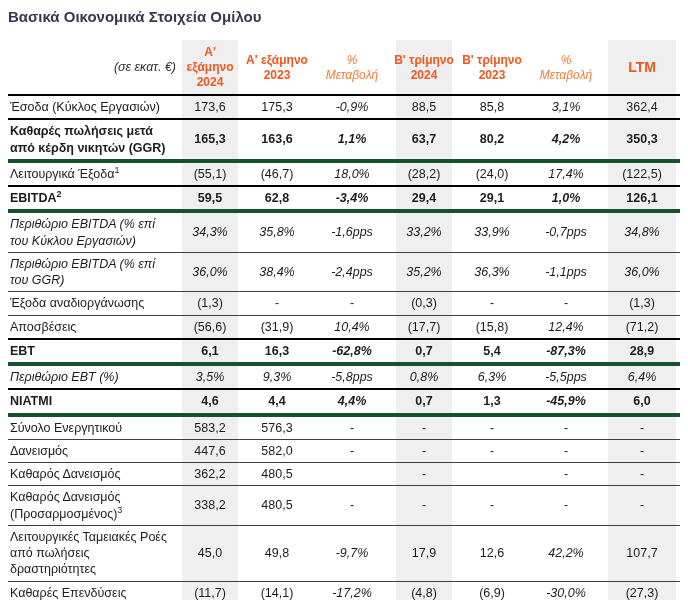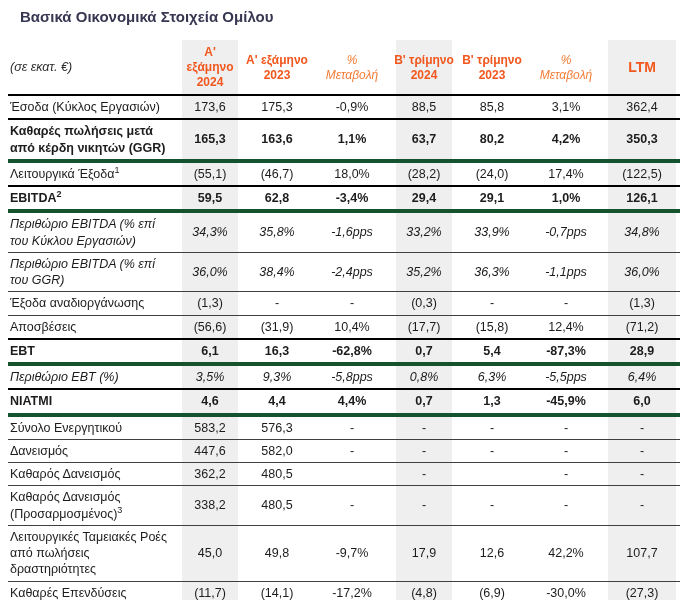--- a/index.html
+++ b/index.html
@@ -13,52 +13,52 @@
   html,body{margin:0;padding:0;}
   body{
     width:688px;height:600px;background:#ffffff;
     font-family:"Liberation Sans", sans-serif;
     color:var(--text);
     overflow:hidden;
   }
   .page{padding:6px 8px 0 8px;}
   .title{
     font-size:15px;font-weight:bold;color:var(--title);
-    margin:2px 0 0 12px;
+    margin:2px 0 0 0;
   }
   table{
     border-collapse:collapse;table-layout:fixed;width:672px;
     margin-top:15px;font-size:12.5px;color:var(--text);
   }
   col.c-label{width:170px;}
   col.c-1{width:64px;}
   col.c-2{width:70px;}
   col.c-3{width:80px;}
   col.c-4{width:64px;}
   col.c-5{width:72px;}
   col.c-6{width:76px;}
   col.c-7{width:76px;}
   th,td{padding:3px 2px;vertical-align:middle;line-height:1.3;}
   thead tr{border-bottom:2.5px solid #000;}
   thead th{font-weight:normal;}
   .unit{
-    font-style:italic;text-align:left;font-size:12.5px;color:#2e2e2e;
+    font-style:italic;text-align:right;font-size:12.5px;color:#2e2e2e;
     padding-left:2px;
   }
   .ch{text-align:center;font-size:12px;line-height:1.25;padding-top:5px;padding-bottom:4px;}
   .ch-bold{color:var(--orange);font-weight:bold;}
   .ch-italic{color:var(--orange-light);font-style:italic;}
   .ch-bold-large{color:var(--orange);font-weight:bold;font-size:14px;text-align:center;}
   tbody tr{border-bottom:1px solid #3f3f3f;}
   tbody tr.row-bold{font-weight:bold;border-top:2px solid #000;border-bottom:4px solid #14532d;}
   tbody tr.row-italic{font-style:italic;}
   tbody tr:last-child{border-bottom:2.5px solid #000;}
   td.label{text-align:left;padding-left:2px;padding-right:6px;}
   td.val{text-align:center;}
-  td.it{}
+  td.it{font-style:italic;}
   .hl{
     background-image:linear-gradient(var(--hl),var(--hl));
     background-repeat:no-repeat;
     background-size:calc(100% - 8px) 100%;
     background-position:50% 0;
   }
   sup{font-size:9px;line-height:0;}
 </style>
 </head>
 <body>

